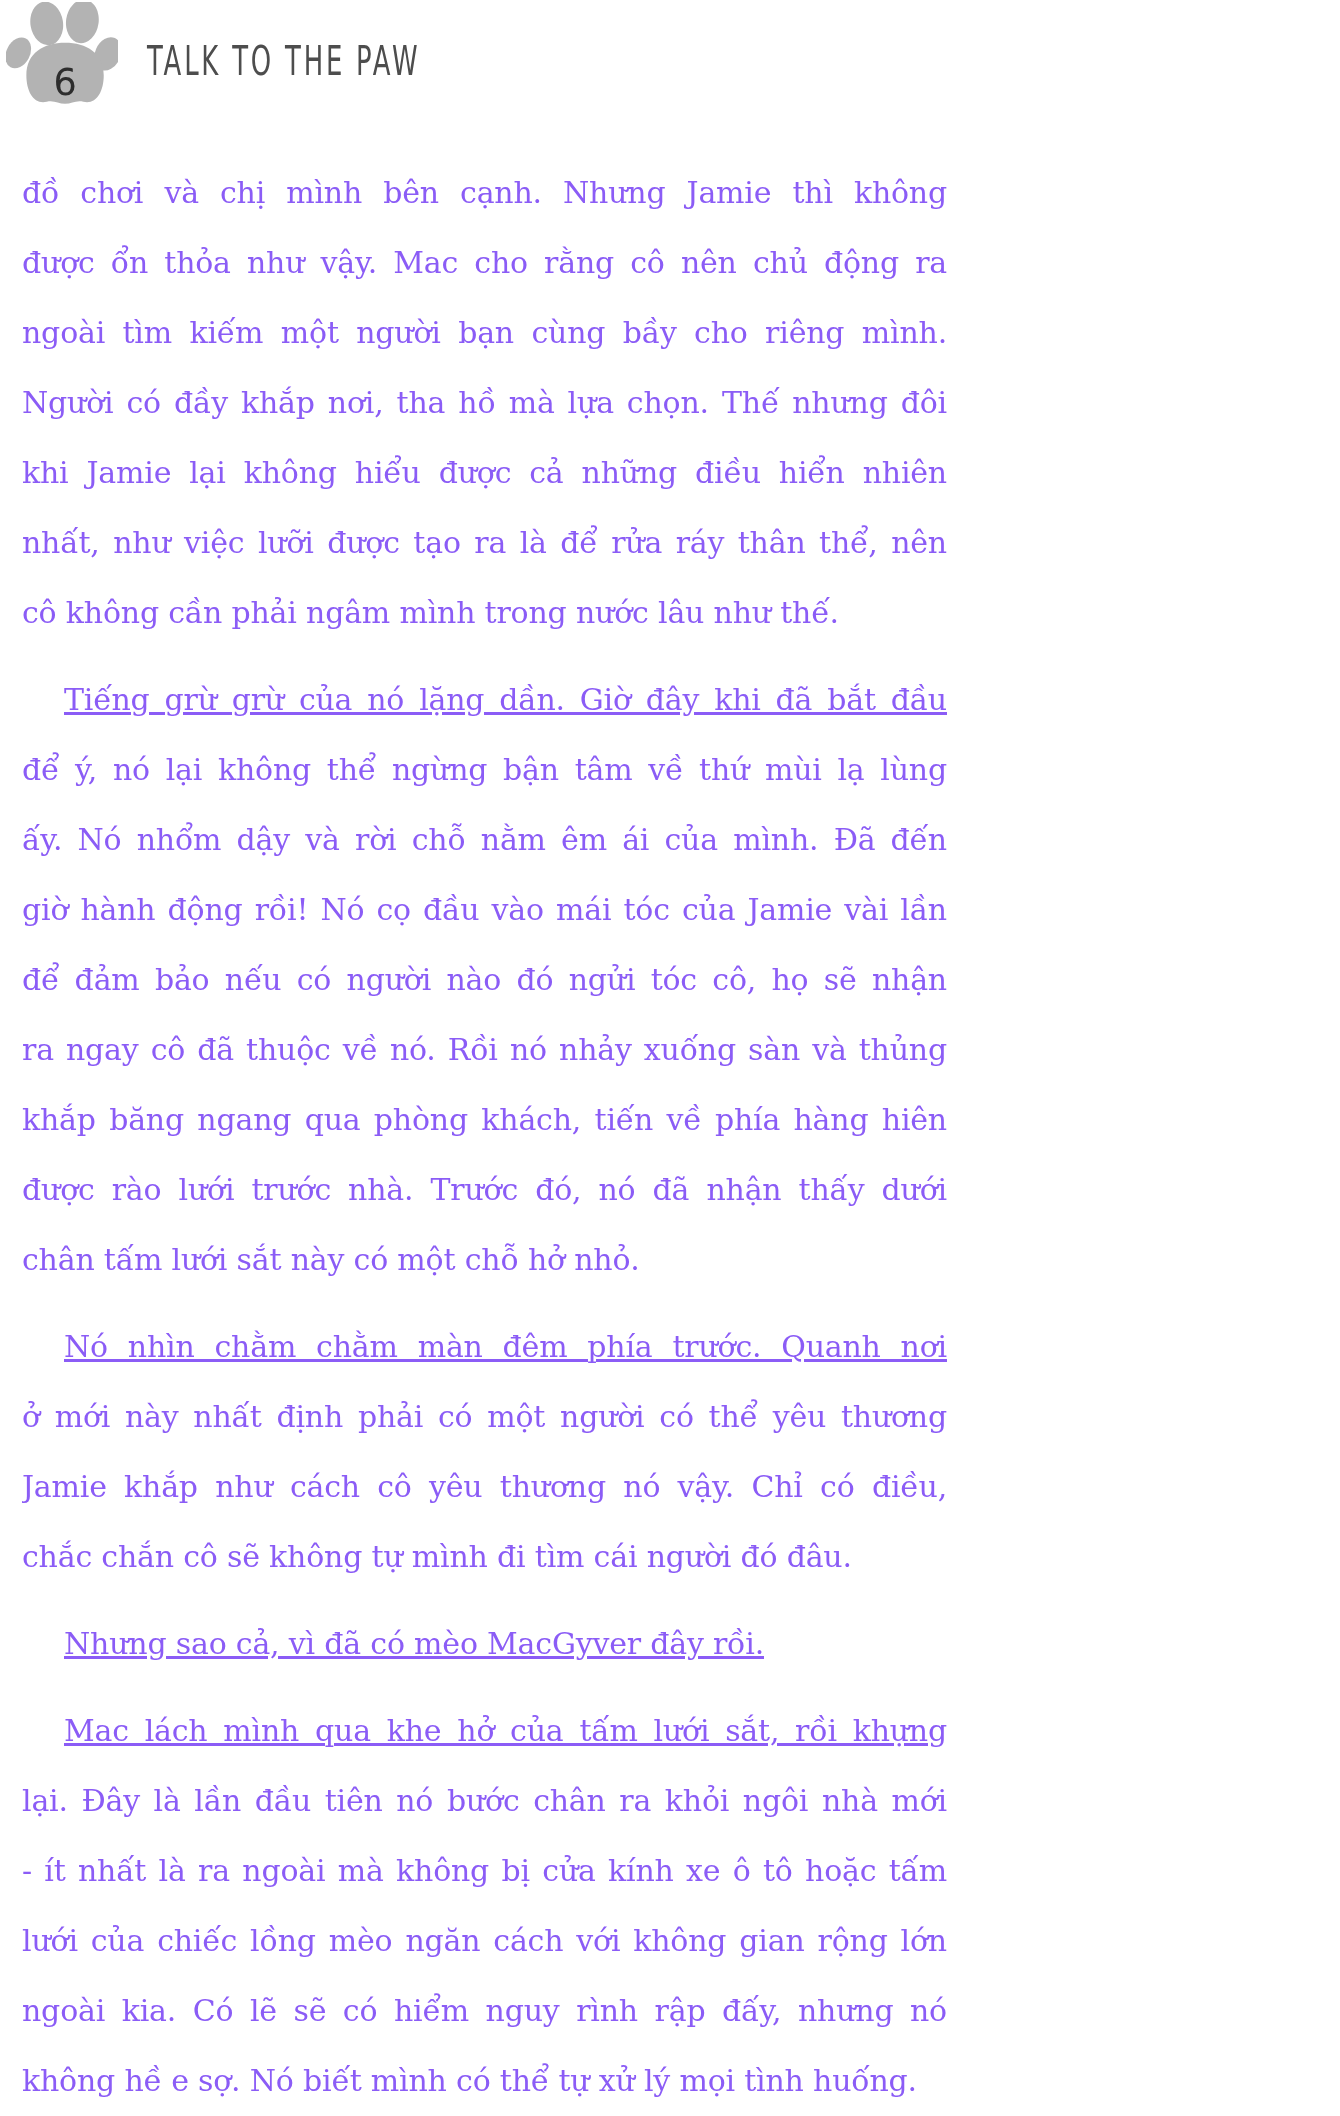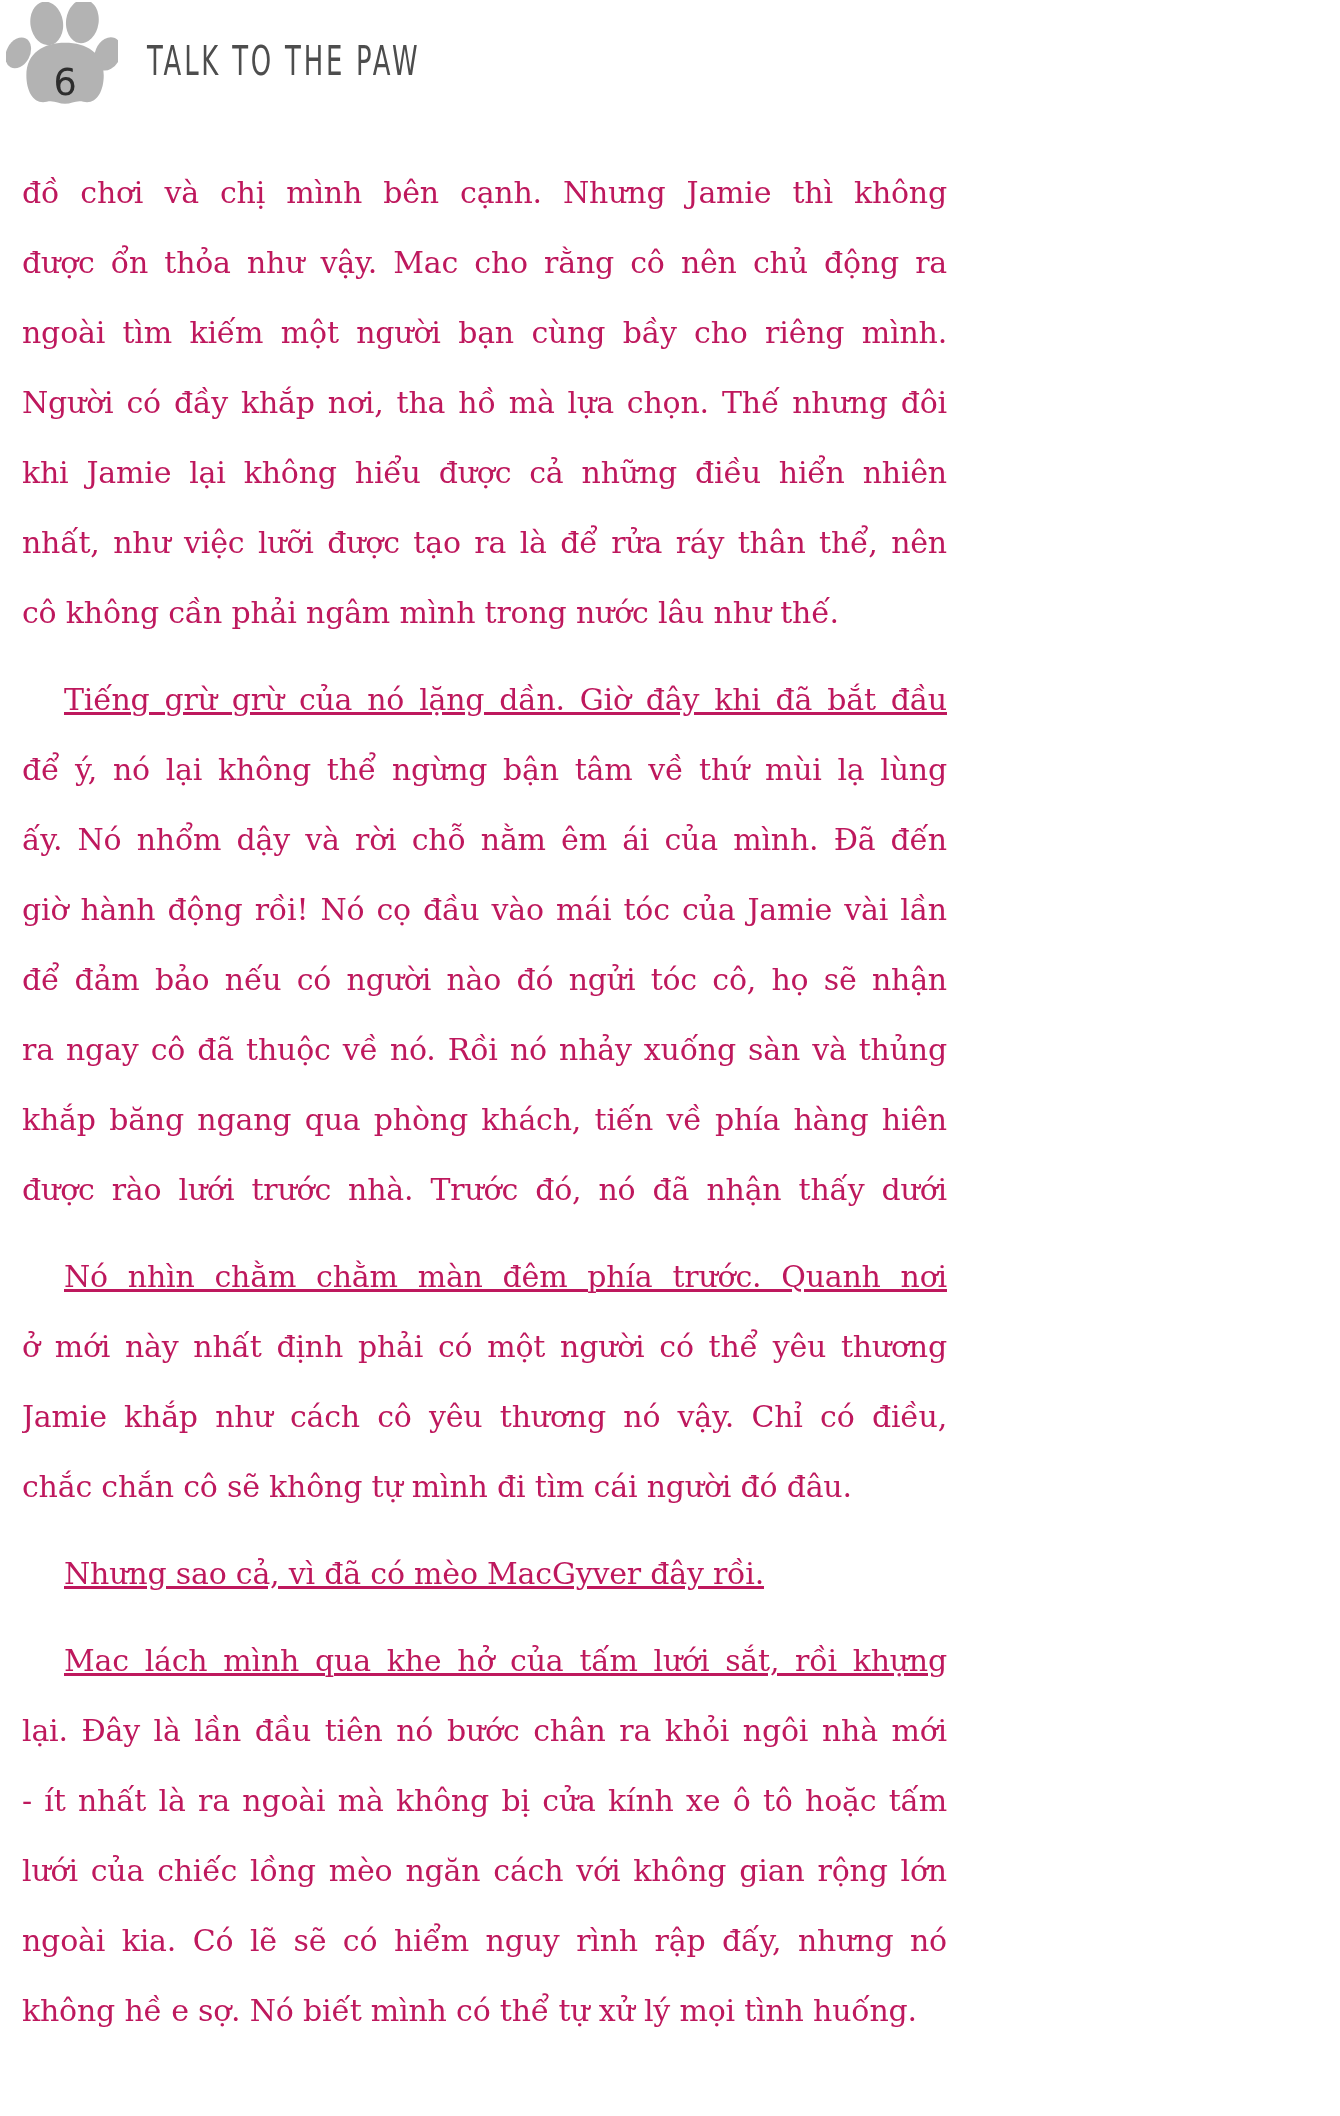--- a/index.html
+++ b/index.html
@@ -45,21 +45,21 @@
     left: 22px;
     top: 158px;
     width: 925px;
   }
   .para + .para { margin-top: 17px; }
   .line {
     font-size: 30px;
     line-height: 70px;
     height: 70px;
     overflow: hidden;
-    color: #be185d;
+    color: #8b5cf6;
     text-align: justify;
     text-align-last: justify;
     letter-spacing: -0.2px;
   }
   .line.last { text-align-last: left; }
   .para.indent .line:first-child { text-indent: 42px; text-decoration: underline; }
 </style>
 </head>
 <body>
 
@@ -95,20 +95,21 @@
       </div>
       <div class="para indent">
         <div class="line">Tiếng grừ grừ của nó lặng dần. Giờ đây khi đã bắt đầu</div>
         <div class="line">để ý, nó lại không thể ngừng bận tâm về thứ mùi lạ lùng</div>
         <div class="line">ấy. Nó nhổm dậy và rời chỗ nằm êm ái của mình. Đã đến</div>
         <div class="line">giờ hành động rồi! Nó cọ đầu vào mái tóc của Jamie vài lần</div>
         <div class="line">để đảm bảo nếu có người nào đó ngửi tóc cô, họ sẽ nhận</div>
         <div class="line">ra ngay cô đã thuộc về nó. Rồi nó nhảy xuống sàn và thủng</div>
         <div class="line">khắp băng ngang qua phòng khách, tiến về phía hàng hiên</div>
         <div class="line">được rào lưới trước nhà. Trước đó, nó đã nhận thấy dưới</div>
+        <div class="line last">chân tấm lưới sắt này có một chỗ hở nhỏ.</div>
       </div>
       <div class="para indent">
         <div class="line">Nó nhìn chằm chằm màn đêm phía trước. Quanh nơi</div>
         <div class="line">ở mới này nhất định phải có một người có thể yêu thương</div>
         <div class="line">Jamie khắp như cách cô yêu thương nó vậy. Chỉ có điều,</div>
         <div class="line last">chắc chắn cô sẽ không tự mình đi tìm cái người đó đâu.</div>
       </div>
       <div class="para indent">
         <div class="line last">Nhưng sao cả, vì đã có mèo MacGyver đây rồi.</div>
       </div>

